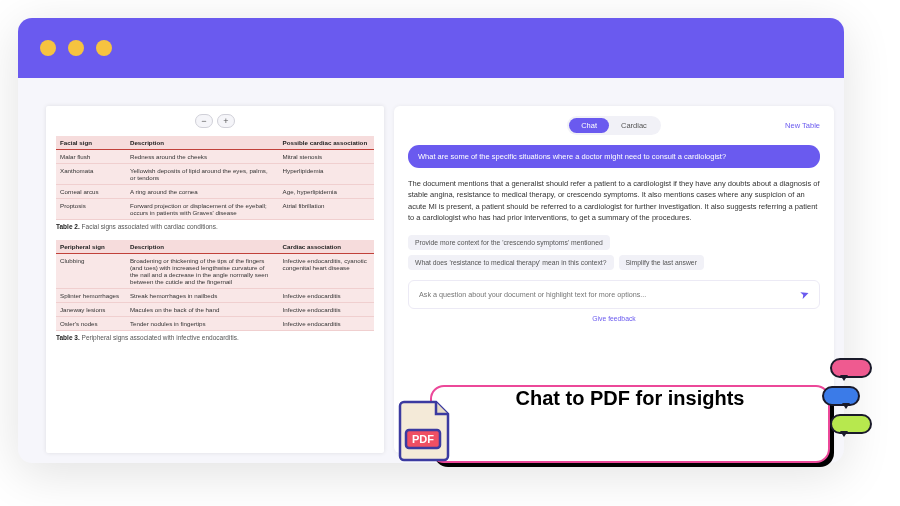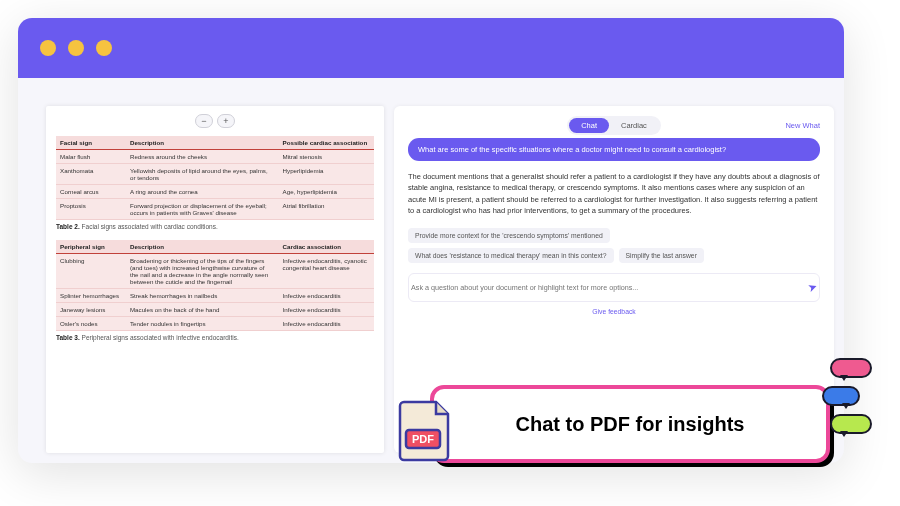--- a/index.html
+++ b/index.html
@@ -80,21 +80,21 @@
     border-radius: 6px;
     box-shadow: 0 0 4px rgba(0,0,0,0.06);
     padding: 10px 14px 10px 14px;
     display:flex;
     flex-direction:column;
     font-size: 8px;
   }
   .chat-header {
     display:flex; align-items:center; justify-content:center;
     position: relative;
-    margin-bottom: 3px;
+    margin-bottom: 10px;
   }
   .seg {
     display:flex;
     background:#f1f1f7;
     border-radius: 10px;
     padding: 2px;
   }
   .seg-btn {
     padding: 3px 12px;
     border-radius: 9px;
@@ -126,44 +126,44 @@
     background:#f1f1f7;
     border-radius:4px;
     padding:4px 7px;
     font-size:6.8px;
     color:#555;
     cursor:pointer;
   }
   .ask-row {
     border:1px solid #eceaf5;
     border-radius:6px;
-    padding:7px 2px;
+    padding:7px 10px;
     display:flex;
     align-items:center;
     gap:8px;
     margin-bottom:6px;
   }
   .ask-row input {
     flex:1; border:none; outline:none;
     font-size:7.2px; color:#888;
     background:transparent;
   }
   .send { color:#6a5aef; font-size:11px; cursor:pointer; transform: rotate(-20deg); }
   .feedback { text-align:center; font-size:6.8px; color:#6a5aef; cursor:pointer; }
 
   
   .callout {
     position:absolute;
     left: 430px; top: 385px;
     width: 400px; height: 78px;
     background:#fff;
-    border: 4px solid #ec4899;
+    border: 2px solid #ec4899;
     border-radius: 14px;
     box-shadow: 4px 4px 0 #000;
-    display:flex; align-items:center; justify-content:center;
+    display:flex; align-items:flex-start; justify-content:center;
     font-size: 20px;
     font-weight: 600;
     color:#000;
   }
   .pdf-badge {
     position:absolute;
     left: 398px; top: 400px;
     width: 54px; height: 62px;
   }
   .chat-bubbles {
@@ -271,21 +271,21 @@
         </table>
       <div class="caption"><b>Table 3.</b><span> Peripheral signs associated with infective endocarditis.</span></div>
     </div>
 
     <div class="right-pane">
       <div class="chat-header">
         <div class="seg">
           <div class="seg-btn active">Chat</div>
           <div class="seg-btn">Cardiac</div>
         </div>
-        <div class="new-chat">New What</div>
+        <div class="new-chat">New Table</div>
       </div>
 
       <div class="question-bubble">What are some of the specific situations where a doctor might need to consult a cardiologist?</div>
       <div class="answer">The document mentions that a generalist should refer a patient to a cardiologist if they have any doubts about a diagnosis of stable angina, resistance to medical therapy, or crescendo symptoms. It also mentions cases where any suspicion of an acute MI is present, a patient should be referred to a cardiologist for further investigation. It also suggests referring a patient to a cardiologist who has had prior interventions, to get a summary of the procedures.</div>
 
       <div class="chips">
         <div class="chip">Provide more context for the 'crescendo symptoms' mentioned</div>
         <div class="chip">What does 'resistance to medical therapy' mean in this context?</div>
         <div class="chip">Simplify the last answer</div>
       </div>

